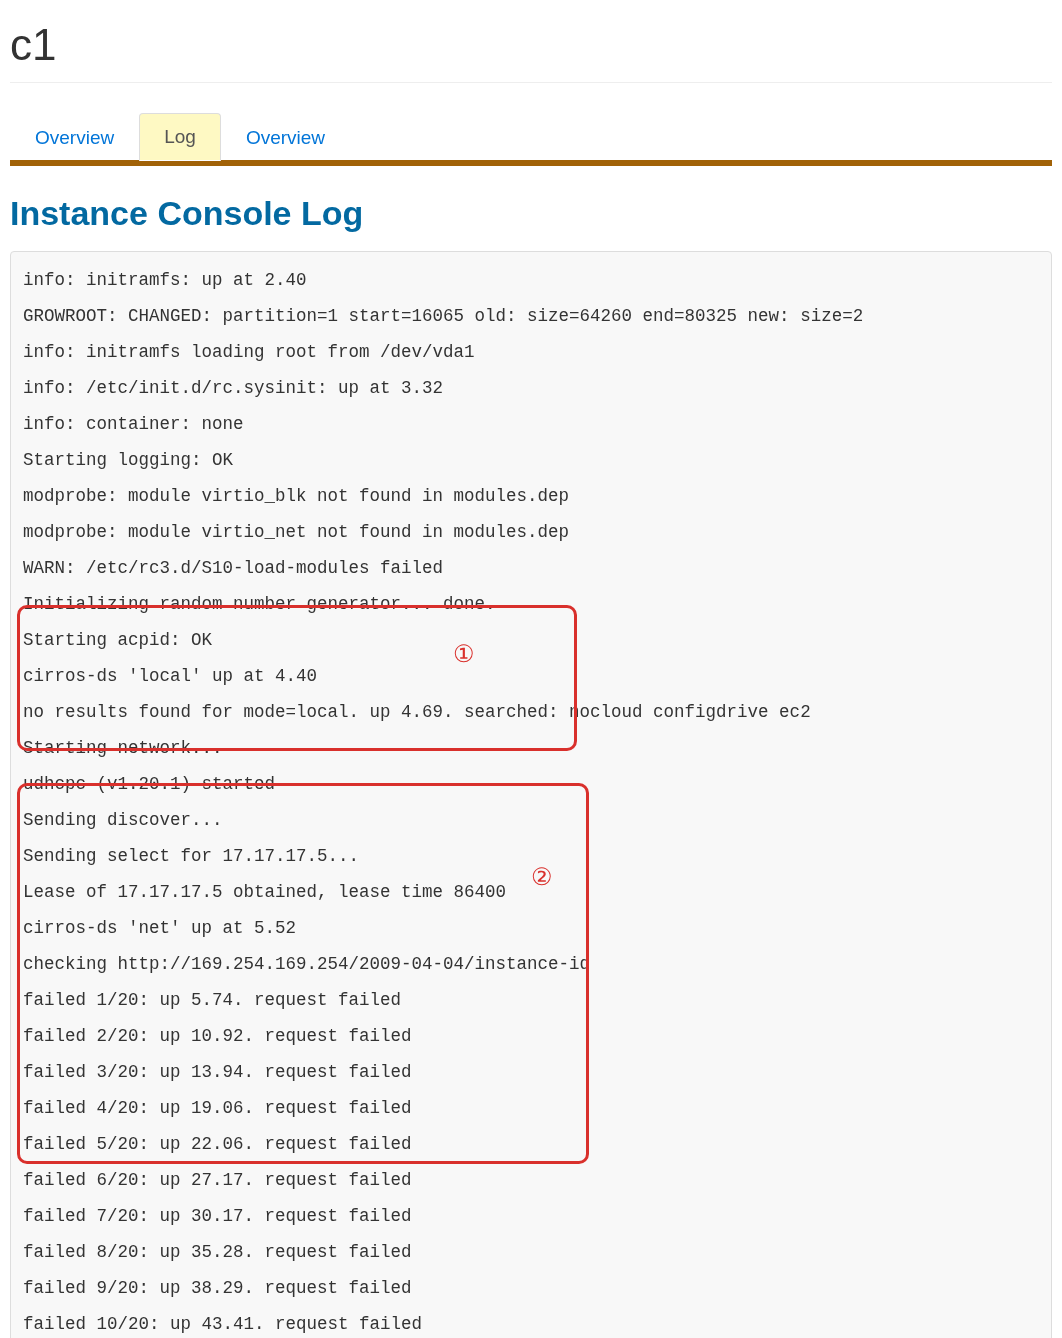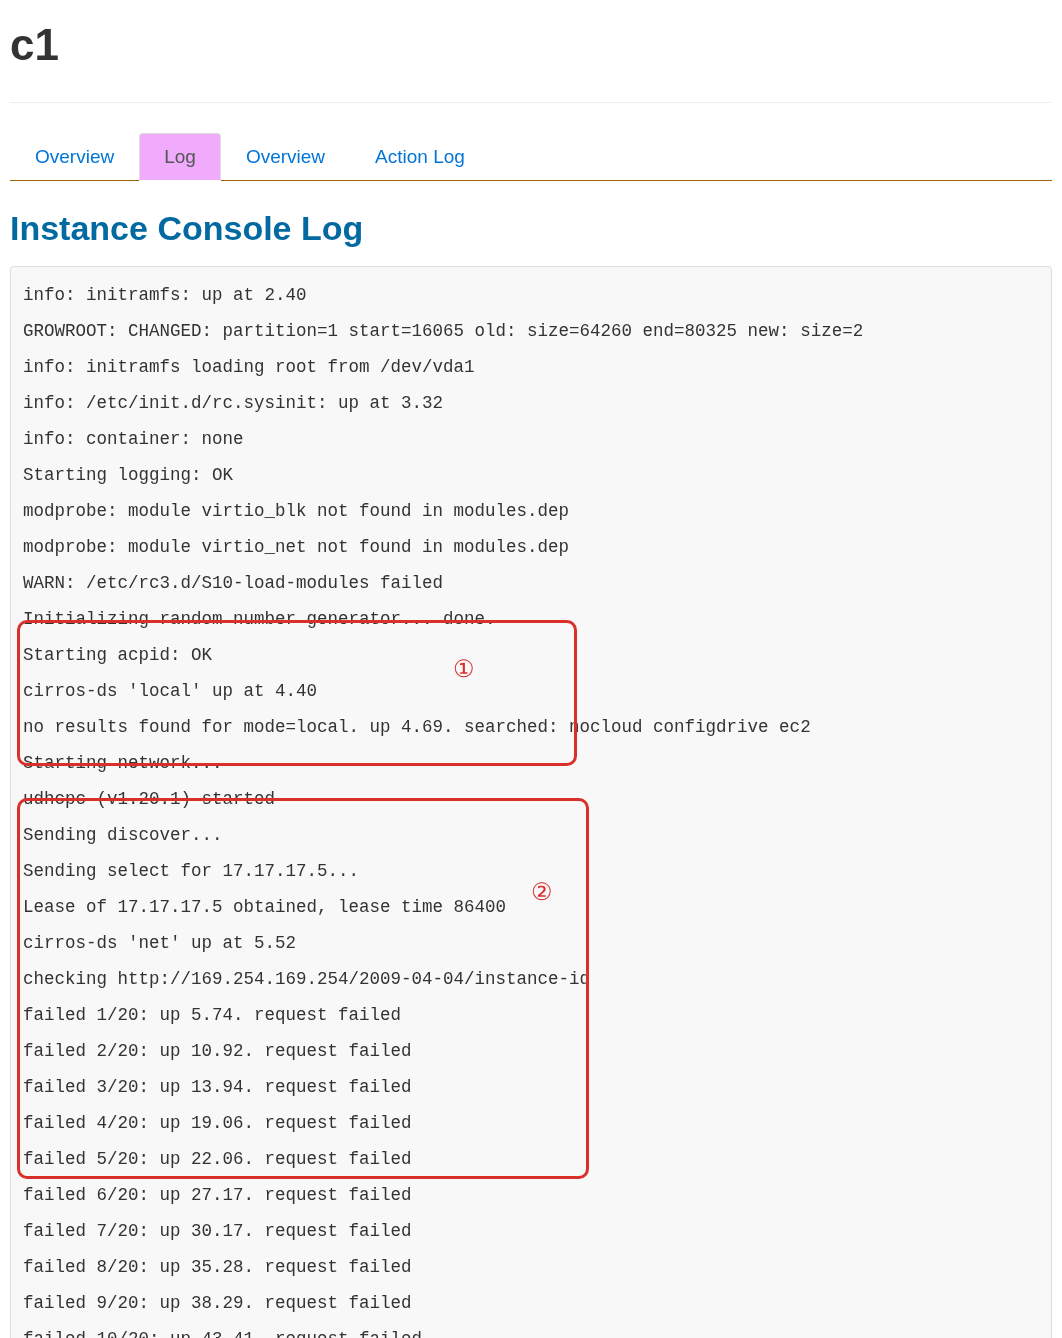--- a/index.html
+++ b/index.html
@@ -5,47 +5,47 @@
     * { box-sizing: border-box; margin: 0; padding: 0; }
     body {
       font-family: -apple-system, BlinkMacSystemFont, "Helvetica Neue", Helvetica, Arial, sans-serif;
       background: #fff;
       color: #333;
       padding: 10px;
       width: 1062px;
     }
     .page-title {
       font-size: 44px;
-      font-weight: 700;
+      font-weight: 400;
       color: #333;
-      padding: 10px 0 32px 0;
+      padding: 10px 0 12px 0;
       border-bottom: 1px solid #eee;
       margin-bottom: 0;
     }
     .tabs {
       display: flex;
-      align-items: flex-start;
+      align-items: center;
       margin-top: 30px;
-      border-bottom: 1px solid #a16207;
+      border-bottom: 6px solid #a16207;
     }
     .tab {
       padding: 12px 24px;
       font-size: 19px;
       color: #0275d8;
       cursor: pointer;
       border: 1px solid transparent;
       border-bottom: none;
       position: relative;
       margin-bottom: -1px;
       border-radius: 4px 4px 0 0;
     }
     .tab.active {
       color: #555;
       border-color: #ddd;
-      background: #f0abfc;
+      background: #fef9c3;
       border-bottom: 1px solid #fff;
     }
     .section-title {
       font-size: 34px;
       font-weight: 700;
       color: #0369a1;
       margin: 28px 0 18px 0;
     }
     .log-container {
       border: 1px solid #ddd;
@@ -92,21 +92,20 @@
   </style>
 </head>
 <body>
 
 <h1 class="page-title">c1</h1>
 
 <div class="tabs">
   <div class="tab">Overview</div>
   <div class="tab active">Log</div>
   <div class="tab">Overview</div>
-  <div class="tab">Action Log</div>
 </div>
 
 <h2 class="section-title">Instance Console Log</h2>
 
 <div class="log-container">
   <div class="log-content" id="log-content">info: initramfs: up at 2.40
 GROWROOT: CHANGED: partition=1 start=16065 old: size=64260 end=80325 new: size=2
 info: initramfs loading root from /dev/vda1
 info: /etc/init.d/rc.sysinit: up at 3.32
 info: container: none

